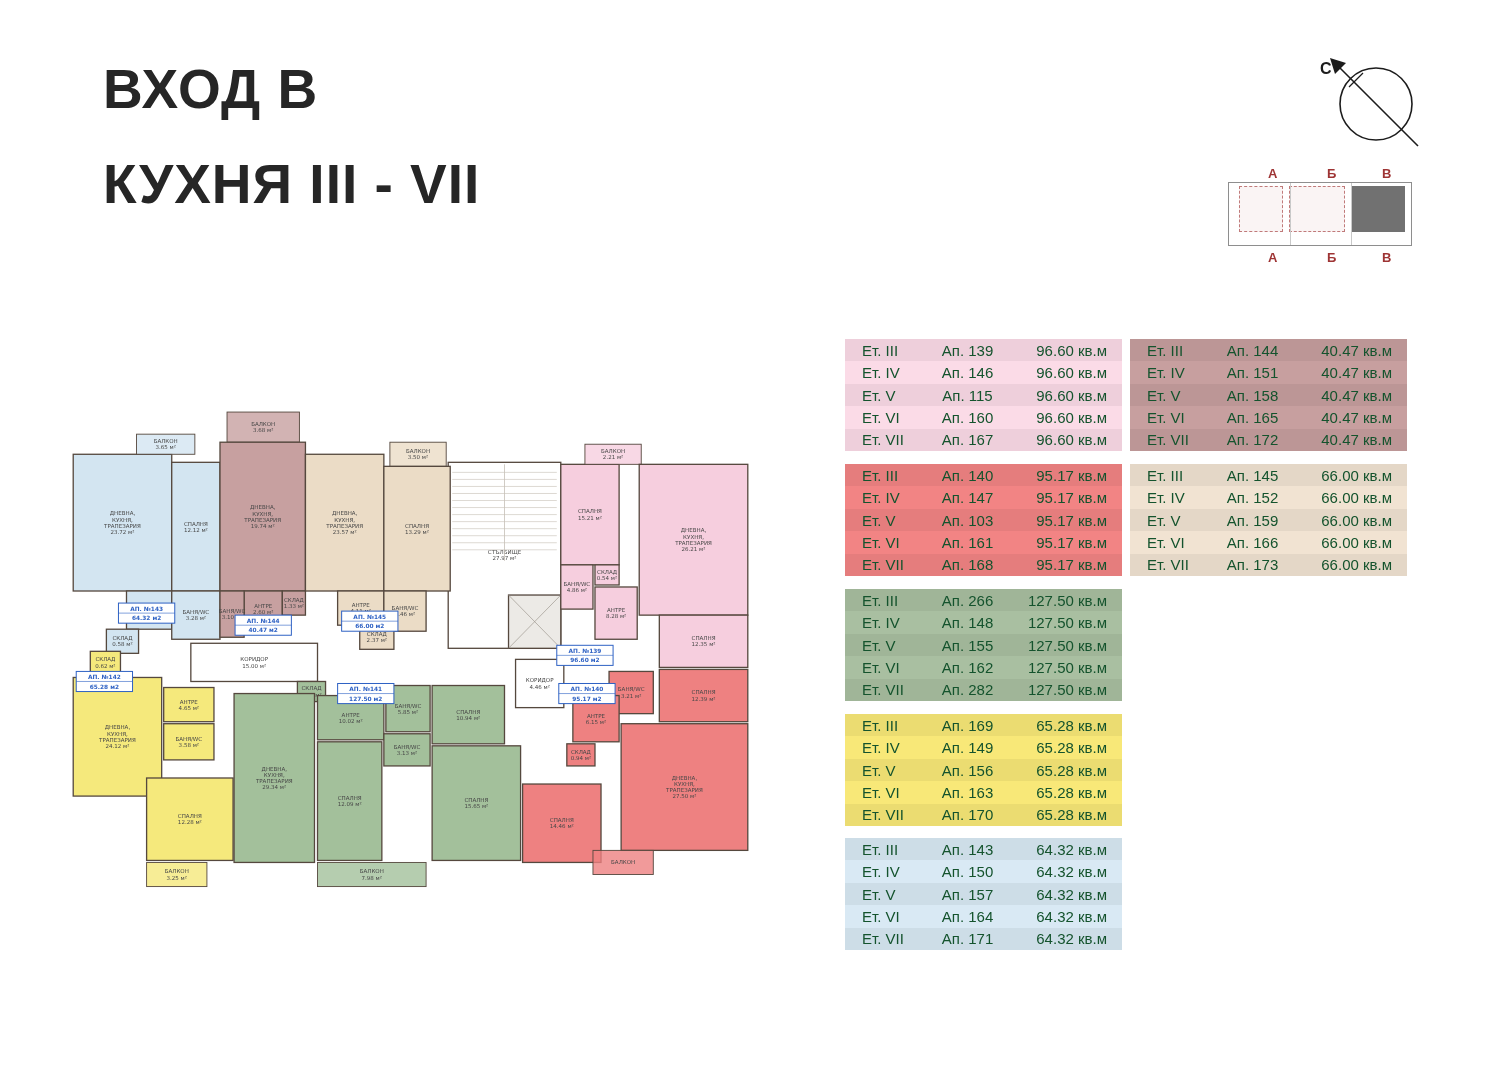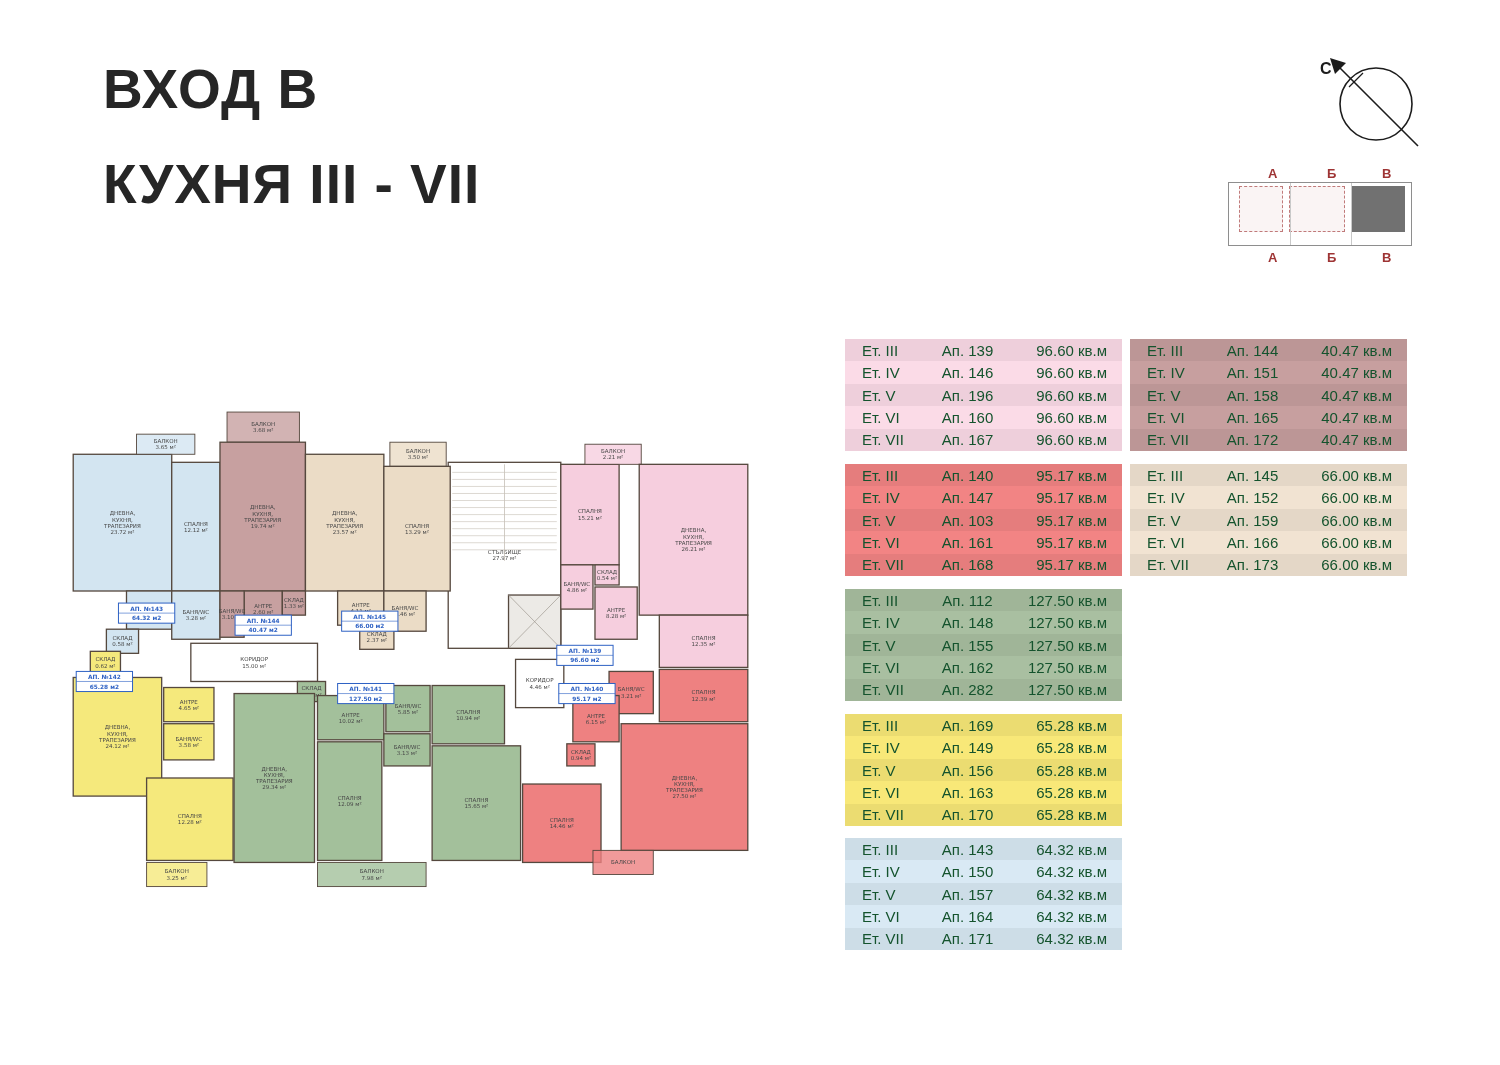--- a/index.html
+++ b/index.html
@@ -62,21 +62,21 @@
         <span class="apt">Ап. 139</span>
         <span class="area">96.60 кв.м</span>
       </div>
       <div class="unit-row">
         <span class="floor">Ет. IV</span>
         <span class="apt">Ап. 146</span>
         <span class="area">96.60 кв.м</span>
       </div>
       <div class="unit-row">
         <span class="floor">Ет. V</span>
-        <span class="apt">Ап. 196</span>
+        <span class="apt">Ап. 115</span>
         <span class="area">96.60 кв.м</span>
       </div>
       <div class="unit-row">
         <span class="floor">Ет. VI</span>
         <span class="apt">Ап. 160</span>
         <span class="area">96.60 кв.м</span>
       </div>
       <div class="unit-row">
         <span class="floor">Ет. VII</span>
         <span class="apt">Ап. 167</span>
@@ -160,21 +160,21 @@
       </div>
       <div class="unit-row">
         <span class="floor">Ет. VII</span>
         <span class="apt">Ап. 173</span>
         <span class="area">66.00 кв.м</span>
       </div>
     </div>
     <div class="unit-table" style="left: 845px; top: 589px; background: rgb(169, 191, 161);">
       <div class="unit-row">
         <span class="floor">Ет. III</span>
-        <span class="apt">Ап. 112</span>
+        <span class="apt">Ап. 266</span>
         <span class="area">127.50 кв.м</span>
       </div>
       <div class="unit-row">
         <span class="floor">Ет. IV</span>
         <span class="apt">Ап. 148</span>
         <span class="area">127.50 кв.м</span>
       </div>
       <div class="unit-row">
         <span class="floor">Ет. V</span>
         <span class="apt">Ап. 155</span>

